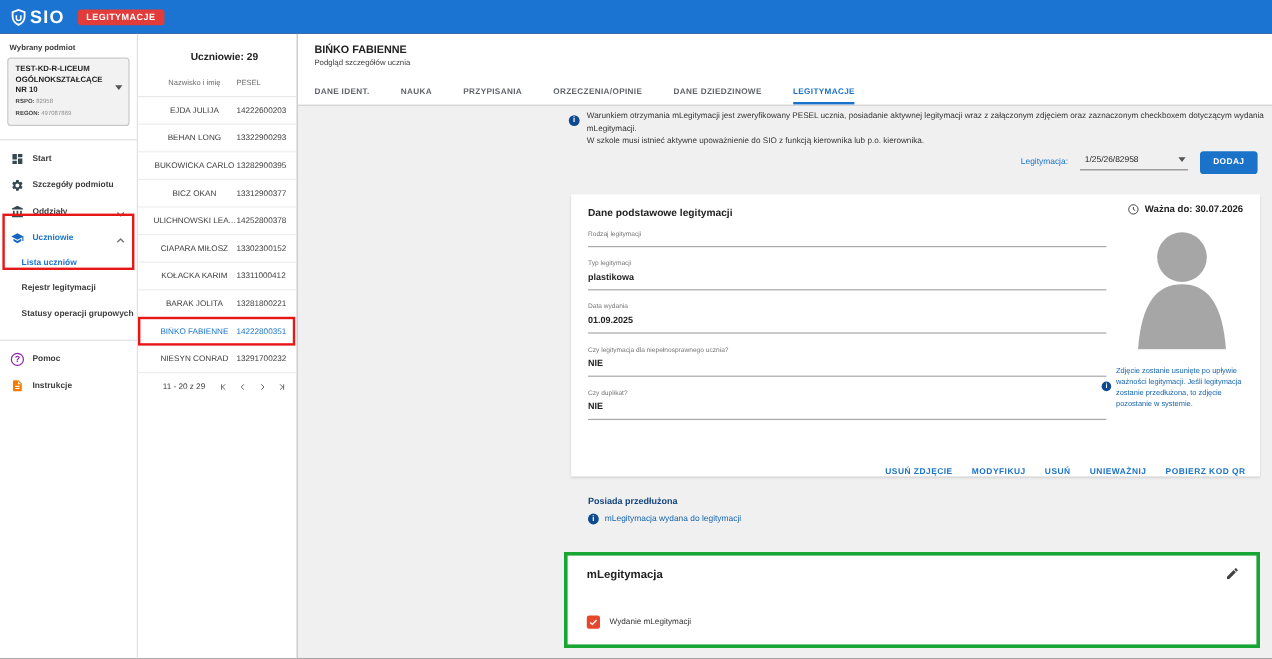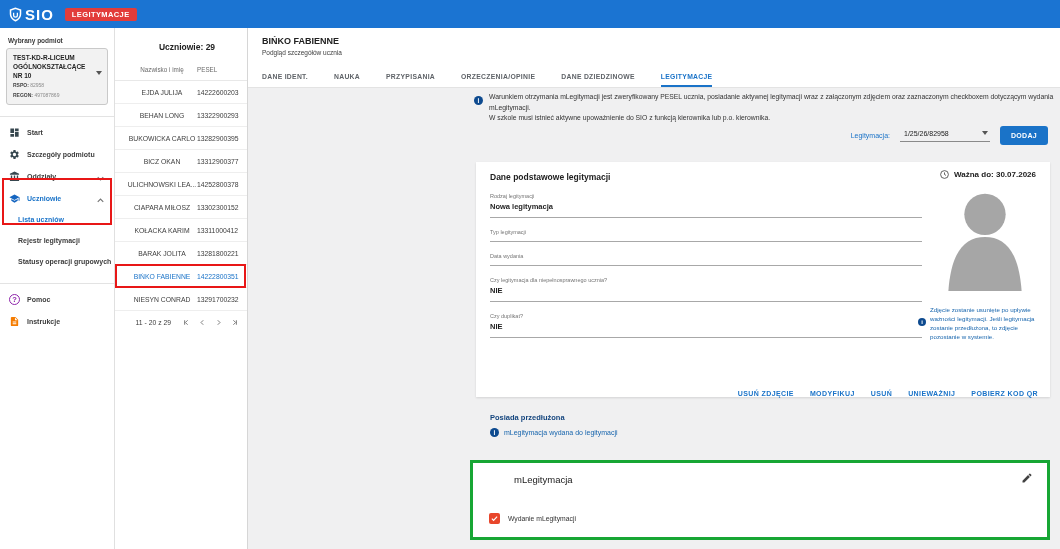--- a/index.html
+++ b/index.html
@@ -79,21 +79,21 @@
   .pnote{position:absolute;left:442px;top:144px;width:130px;display:flex;gap:4px;}
   .pnote .txt{font-size:6.2px;color:#1765ad;line-height:1.45;}
   .cactions{position:absolute;right:12px;top:228px;display:flex;gap:16px;}
   .tbtn{all:unset;font-size:7px;font-weight:700;letter-spacing:.4px;color:#1a73c8;cursor:pointer;white-space:nowrap;}
   .posiada{position:absolute;left:14px;top:251px;font-size:7.5px;font-weight:700;color:#14457e;}
   .pinfo{position:absolute;left:14px;top:266px;display:flex;align-items:center;gap:5px;}
   .pinfo .txt{font-size:7px;color:#1765ad;}
 
   
   .mcard{position:absolute;left:222px;top:372px;width:580px;height:80px;background:#fff;border:3px solid #17a634;}
-  .mtitle{position:absolute;left:16px;top:11px;font-size:9.5px;font-weight:400;color:#212121;margin-left:25px;}
+  .mtitle{position:absolute;left:16px;top:11px;font-size:9.5px;font-weight:700;color:#212121;}
   .edit-btn{all:unset;position:absolute;right:14px;top:9px;cursor:pointer;display:flex;}
   .edit-btn svg{width:12px;height:12px;}
   .mcheck{position:absolute;left:16px;top:50px;display:flex;align-items:center;gap:8px;cursor:pointer;}
   .cbox{width:11px;height:11px;background:#e8462b;border-radius:2px;display:flex;align-items:center;justify-content:center;flex:none;}
   .cbox svg{width:9px;height:9px;}
   .mcheck .lbl{font-size:6.8px;color:#333;}
 </style>
 </head>
 <body>
 
@@ -289,27 +289,28 @@
         <svg viewBox="0 0 24 24">
             <circle cx="12" cy="12" r="8.5" fill="none" stroke="#424242" stroke-width="1.8"></circle>
             <path d="M12 7.5V12l3.2 2" fill="none" stroke="#424242" stroke-width="1.8"></path>
           </svg>
         <span>Ważna do: 30.07.2026</span>
       </div>
 
       <div class="fields">
         <div class="field">
           <div class="flabel">Rodzaj legitymacji</div>
-          <div class="fvalue">Nowa legitymacja</div>
         </div>
         <div class="field">
           <div class="flabel">Typ legitymacji</div>
+          <div class="fvalue">plastikowa</div>
         </div>
         <div class="field">
           <div class="flabel">Data wydania</div>
+          <div class="fvalue">01.09.2025</div>
         </div>
         <div class="field">
           <div class="flabel">Czy legitymacja dla niepełnosprawnego ucznia?</div>
           <div class="fvalue">NIE</div>
         </div>
         <div class="field">
           <div class="flabel">Czy duplikat?</div>
           <div class="fvalue">NIE</div>
         </div>
       </div>

